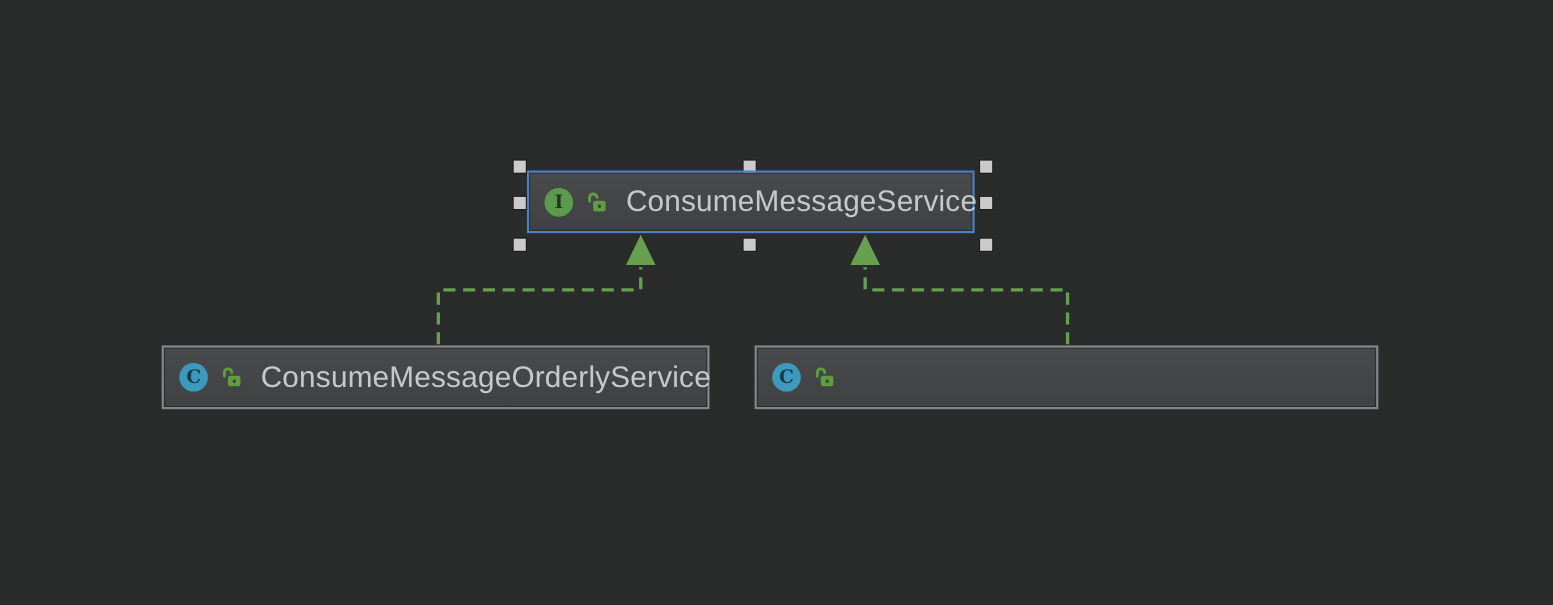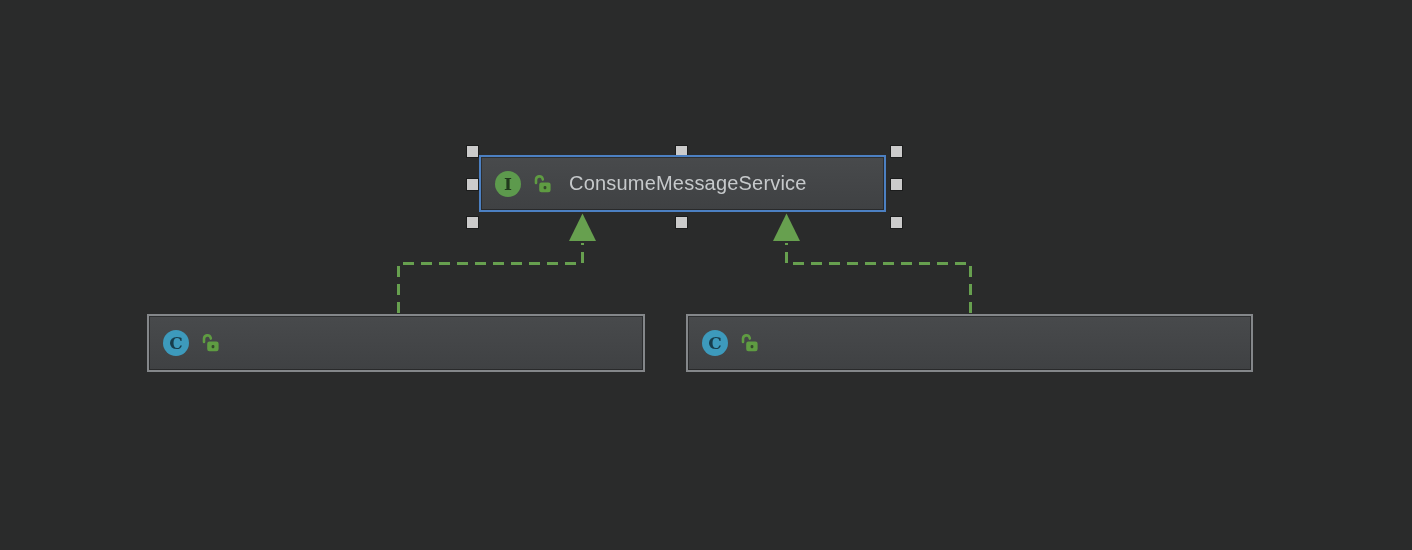--- a/index.html
+++ b/index.html
@@ -42,21 +42,21 @@
     border: 2px solid var(--node-border);
     box-shadow: inset 0 0 0 1px rgba(0,0,0,0.35);
     padding-left: 14px;
     cursor: default;
   }
   .node.selected {
     border: 2px solid var(--selection-border);
   }
   .node .label {
     color: var(--label-text);
-    font-size: 20px;
+    font-size: 27px;
     letter-spacing: 0.2px;
     white-space: nowrap;
     margin-left: 17px;
   }
   .badge {
     width: 26px; height: 26px;
     border-radius: 50%;
     display: flex;
     align-items: center;
     justify-content: center;
@@ -120,20 +120,21 @@
     <span class="label">ConsumeMessageService</span>
   </div>
 
   <div class="node" id="node-orderly">
     <span class="badge class">C</span>
     <svg class="lock-icon" viewBox="0 0 19 20">
       <path d="M3 9 L3 5.6 A3.4 3.4 0 0 1 9.6 4.6 L9.8 5.6" fill="none" stroke="#5f9c42" stroke-width="2.6" stroke-linecap="round"></path>
       <rect x="6.2" y="8.6" width="11.4" height="9.6" rx="2.2" fill="#5f9c42"></rect>
       <rect x="10.6" y="12.0" width="2.8" height="3.2" rx="1.2" fill="#34492b"></rect>
     </svg>
+    <span class="label">ConsumeMessageOrderlyService</span>
   </div>
 
   <div class="node" id="node-concurrent">
     <span class="badge class">C</span>
     <svg class="lock-icon" viewBox="0 0 19 20">
       <path d="M3 9 L3 5.6 A3.4 3.4 0 0 1 9.6 4.6 L9.8 5.6" fill="none" stroke="#5f9c42" stroke-width="2.6" stroke-linecap="round"></path>
       <rect x="6.2" y="8.6" width="11.4" height="9.6" rx="2.2" fill="#5f9c42"></rect>
       <rect x="10.6" y="12.0" width="2.8" height="3.2" rx="1.2" fill="#34492b"></rect>
     </svg>
   </div>

